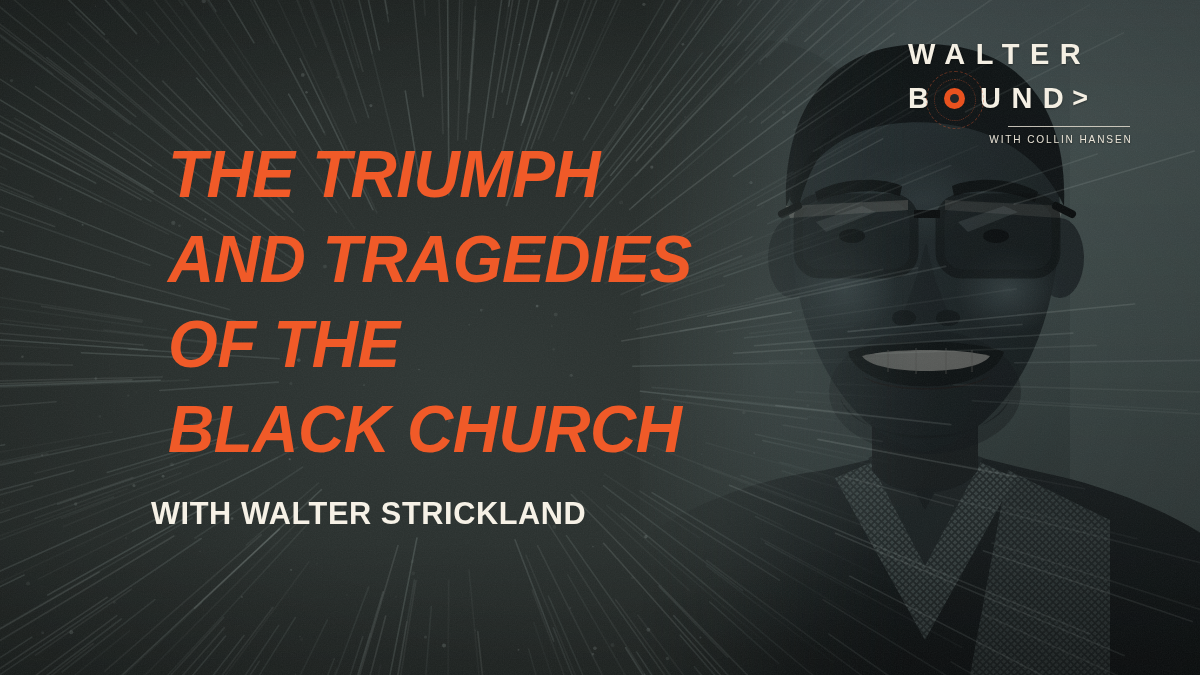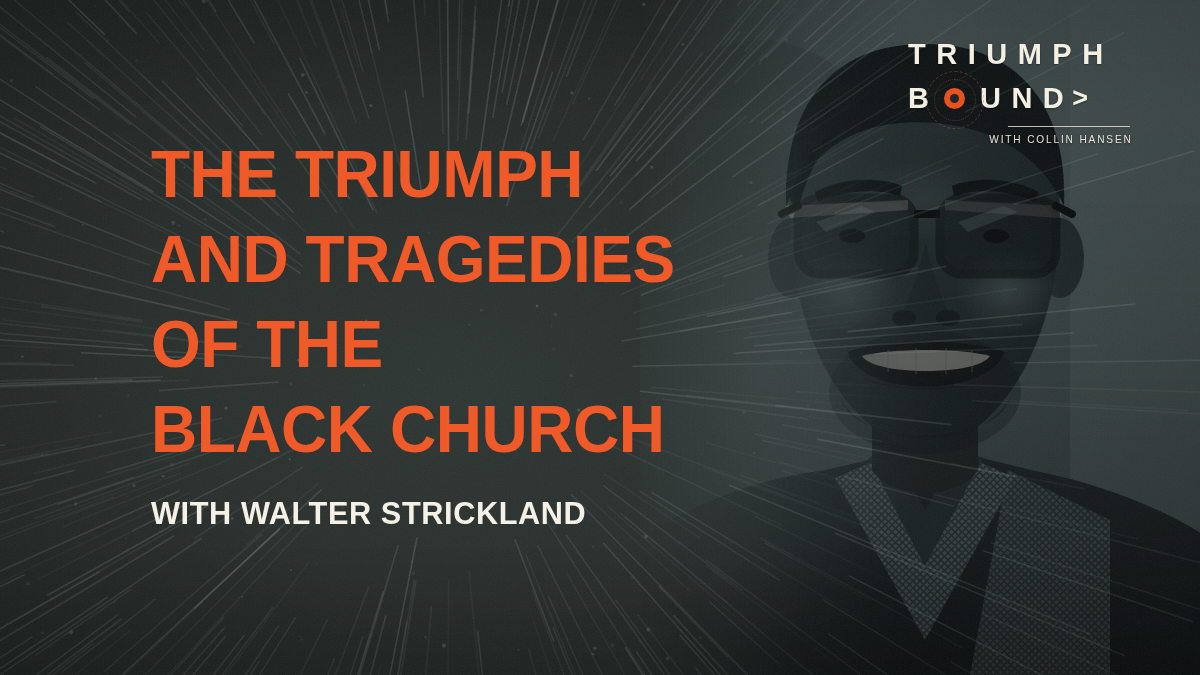--- a/index.html
+++ b/index.html
@@ -78,23 +78,24 @@
       linear-gradient(180deg, rgba(0,0,0,.10) 0%, rgba(0,0,0,0) 18%, rgba(0,0,0,0) 80%, rgba(0,0,0,.18) 100%);
   }
 
   
   .grain { position:absolute; inset:0; opacity:.30; pointer-events:none; }
   .grain svg { width:100%; height:100%; display:block; }
 
   
   .text-block {
     position: absolute;
-    left: 151px;
+    left: 168px;
     top: 132px;
     width: 640px;
+    font-style: italic;
   }
   .title-line {
     color: #F05A28;
     font-family: "Liberation Sans", sans-serif;
     font-weight: 700;
     font-size: 66px;
     line-height: 85px;
     letter-spacing: -0.5px;
     margin: 0;
     white-space: nowrap;
@@ -1069,21 +1070,21 @@
   <div class="text-block">
     <div class="title-line">THE TRIUMPH</div>
     <div class="title-line">AND TRAGEDIES</div>
     <div class="title-line">OF THE</div>
     <div class="title-line">BLACK CHURCH</div>
   </div>
 
   <div class="subtitle">WITH WALTER STRICKLAND</div>
 
   <div class="logo">
-    <div class="logo-row gospel">TRIUMPH</div>
+    <div class="logo-row gospel">WALTER</div>
     <div class="logo-row bound">
       <span>B</span>
       <span class="logo-eye">
         <span class="eye-target"></span>
         <span class="eye-target inner"></span>
         <span class="eye-ball"></span>
         <span class="eye-pupil"></span>
       </span>
       <span>UND</span>
       <span class="logo-arrow">&gt;</span>

